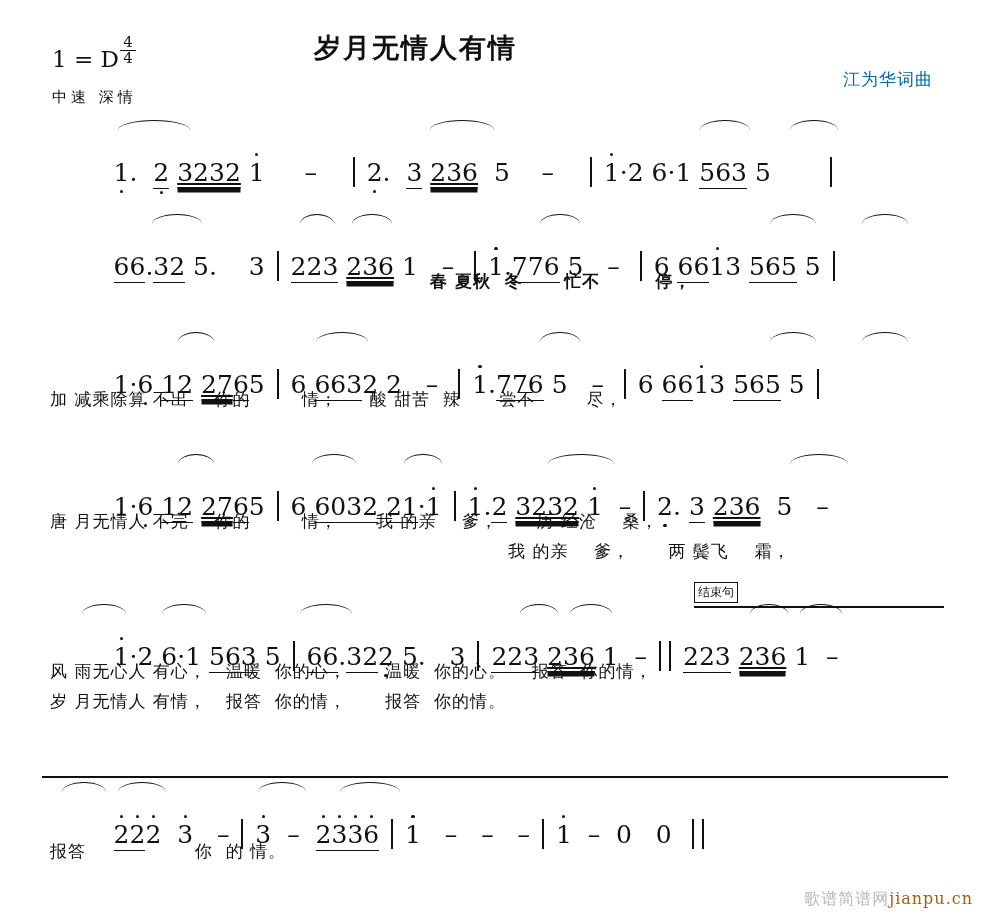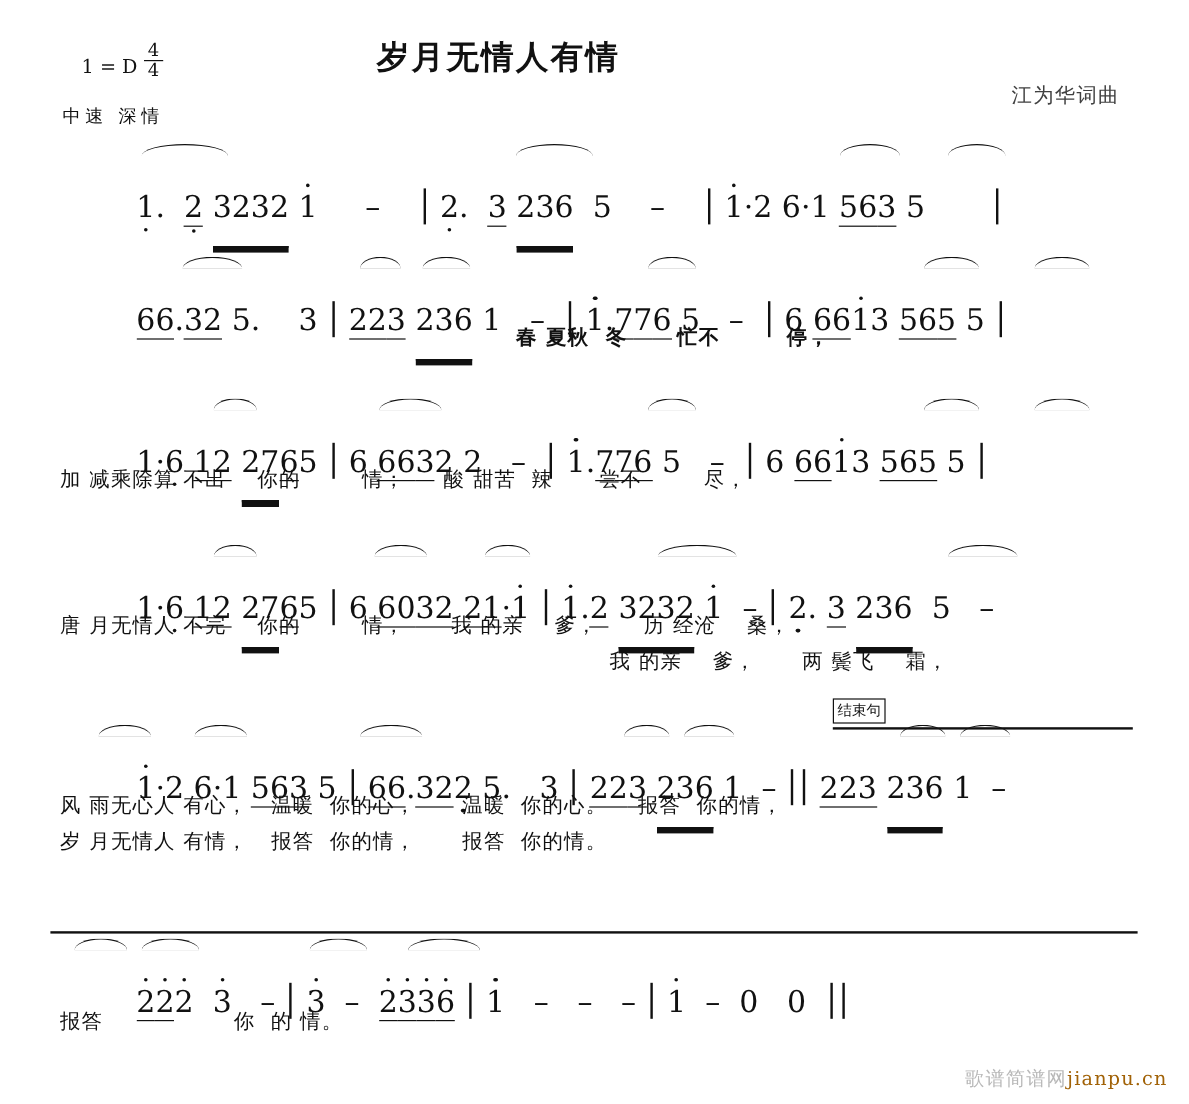--- a/index.html
+++ b/index.html
@@ -14,38 +14,38 @@
 
   
   .title{
     position:absolute;top:30px;left:0;width:831px;text-align:center;
     font-family:"DejaVu Serif","Liberation Serif",serif;
     font-size:27px;font-weight:bold;color:#111;letter-spacing:2px;
   }
   .key-sig{
     position:absolute;left:52px;top:46px;
     font-family:"DejaVu Serif","Liberation Serif",serif;
-    font-size:16px;color:#111;margin-left:16px;
+    font-size:23px;color:#111;
   }
   .meter{
     position:absolute;left:120px;top:36px;
     font-family:"DejaVu Serif","Liberation Serif",serif;
     font-size:15px;color:#111;text-align:center;line-height:13px;
   }
   .meter .num{display:block;}
   .meter .bar{display:block;width:16px;height:1px;background:#111;margin:1px auto;}
   .tempo{
     position:absolute;left:52px;top:88px;
     font-family:"DejaVu Serif","Liberation Serif",serif;
     font-size:15px;color:#111;letter-spacing:4px;
   }
   .composer{
     position:absolute;right:58px;top:68px;
     font-family:"DejaVu Serif","Liberation Serif",serif;
-    font-size:17px;color:#404040;letter-spacing:1px;
+    font-size:17px;color:#0369a1;letter-spacing:1px;
   }
 
   
   .system{position:absolute;left:0;width:991px;}
   .notes{
     position:relative;height:46px;
     font-family:"DejaVu Serif","Liberation Serif",serif;
     font-size:25px;color:#111;
     white-space:pre;
   }
@@ -53,21 +53,21 @@
     position:absolute;left:50px;top:0;
     letter-spacing:0px;
   }
   .lyric{
     position:absolute;left:50px;
     font-family:"DejaVu Serif","Liberation Serif",serif;
     font-size:17px;color:#111;white-space:pre;letter-spacing:1px;
   }
   .seg{display:inline-block;position:relative;}
   .under1{border-bottom:1.6px solid #111;padding-bottom:1px;}
-  .under2{box-shadow:0 2px 0 -0.5px #111, 0 6px 0 -0.5px #111;padding-bottom:18px;}
+  .under2{box-shadow:0 2px 0 -0.5px #111, 0 6px 0 -0.5px #111;padding-bottom:0;text-decoration:underline;}
   .dotabove{position:relative;}
   .dotabove:before{
     content:"";position:absolute;left:50%;top:-5px;margin-left:-1.6px;
     width:3.2px;height:3.2px;border-radius:50%;background:#111;
   }
   .dotbelow{position:relative;}
   .dotbelow:after{
     content:"";position:absolute;left:50%;bottom:-6px;margin-left:-1.6px;
     width:3.2px;height:3.2px;border-radius:50%;background:#111;
   }

